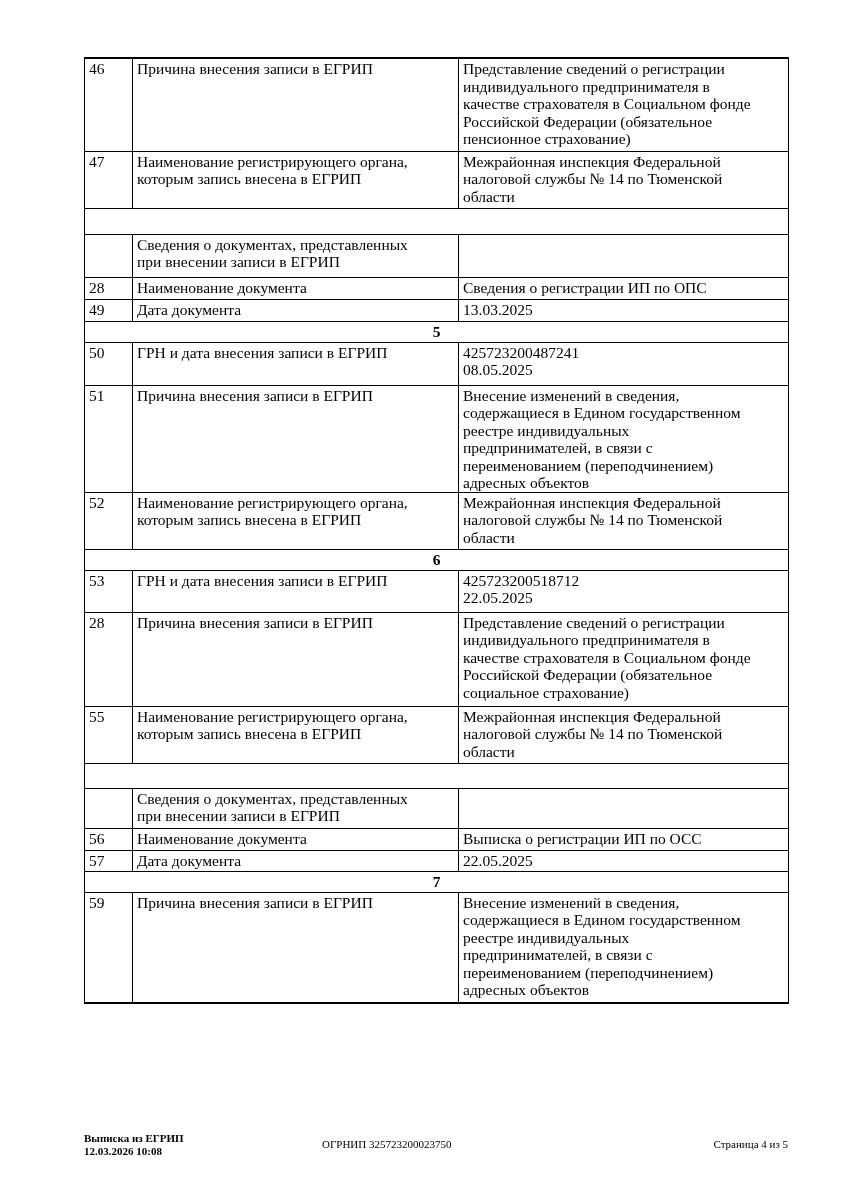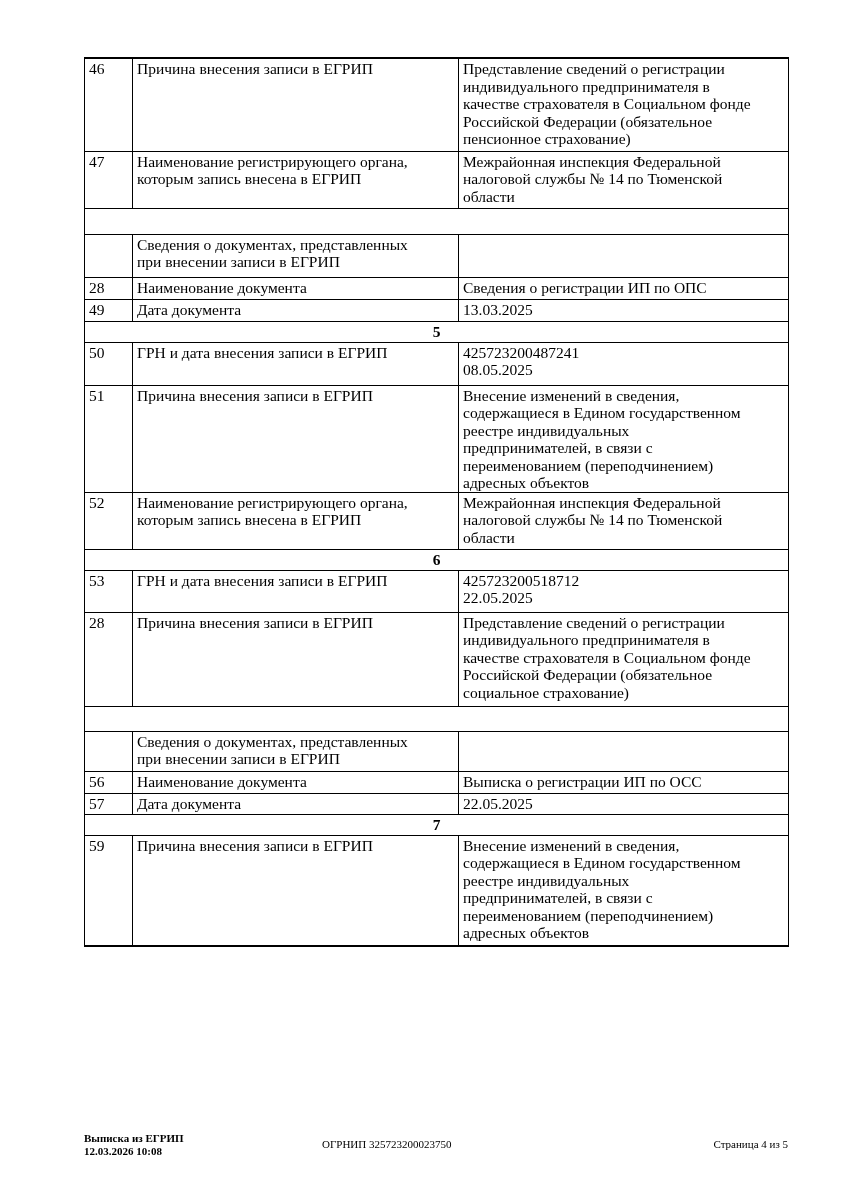--- a/index.html
+++ b/index.html
@@ -128,20 +128,28 @@
     </tr>
     <tr style="height:94px">
       <td class="num">28</td>
       <td class="lbl">Причина внесения записи в ЕГРИП</td>
       <td class="val">Представление сведений о регистрации
 индивидуального предпринимателя в
 качестве страхователя в Социальном фонде
 Российской Федерации (обязательное
 социальное страхование)</td>
     </tr>
+    <tr style="height:57px">
+      <td class="num">55</td>
+      <td class="lbl">Наименование регистрирующего органа,
+которым запись внесена в ЕГРИП</td>
+      <td class="val">Межрайонная инспекция Федеральной
+налоговой службы № 14 по Тюменской
+области</td>
+    </tr>
     <tr class="spacer" style="height:25px">
       <td colspan="3"></td>
     </tr>
     <tr style="height:40px">
       <td class="num"></td>
       <td class="lbl">Сведения о документах, представленных
 при внесении записи в ЕГРИП</td>
       <td class="val"></td>
     </tr>
     <tr style="height:22px">

